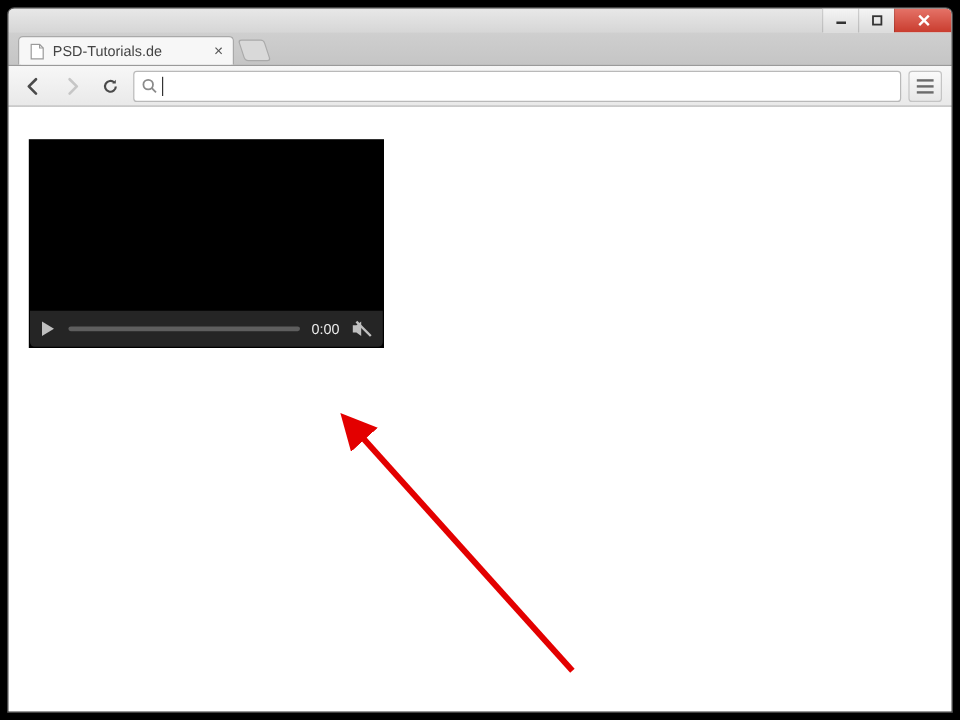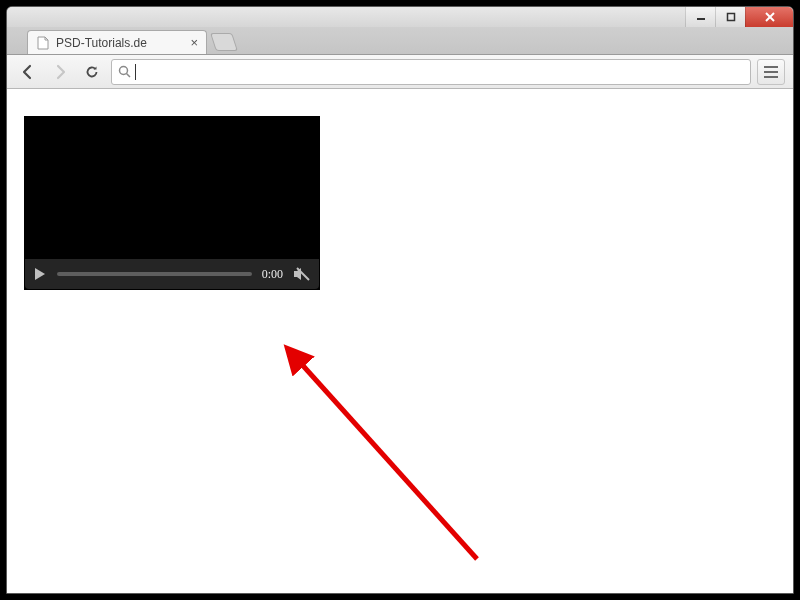--- a/index.html
+++ b/index.html
@@ -30,21 +30,21 @@
   .win-btn.min svg, .win-btn.max svg { stroke:#333; }
   .win-btn.close {
     background: linear-gradient(#e57368,#c93c2e);
     width: 48px;
     border-top-right-radius:4px;
   }
   
   .tabstrip {
     height: 28px;
     background: linear-gradient(#cfcfcf,#c5c5c5);
-    display:flex; align-items:flex-end; padding-left:20px;
+    display:flex; align-items:flex-end; padding-left:8px;
     border-bottom:1px solid #9a9a9a;
   }
   .tab {
     background:#f7f7f7;
     border:1px solid #a9a9a9; border-bottom:none;
     border-radius:4px 4px 0 0;
     height:24px; min-width:180px;
     display:flex; align-items:center; gap:6px;
     padding:0 8px; font-size:12px; color:#444;
     position:relative;
@@ -101,21 +101,21 @@
     position:absolute; left:0; right:0; bottom:0; height:30px;
     background: rgba(40,40,40,.92);
     display:flex; align-items:center; padding:0 8px; gap:10px;
     border-bottom-left-radius:4px; border-bottom-right-radius:4px;
   }
   .video-controls.bottom-round { overflow:hidden; }
   .vp-play { cursor:pointer; display:flex; }
   .vp-track {
     flex:1; height:4px; background:#5e5e5e; border-radius:2px; position:relative;
   }
-  .vp-time { color:#ececec; font-size:12px; font-family:Liberation Serif, serif; }
+  .vp-time { color:#ececec; font-size:12px; font-family:Liberation Sans, sans-serif; }
   .vp-mute { cursor:pointer; display:flex; }
   
   .annotation-arrow {
     position:absolute; left:270px; top:250px; pointer-events:none;
   }
 </style>
 </head>
 <body>
 
 <div class="outer-frame">

